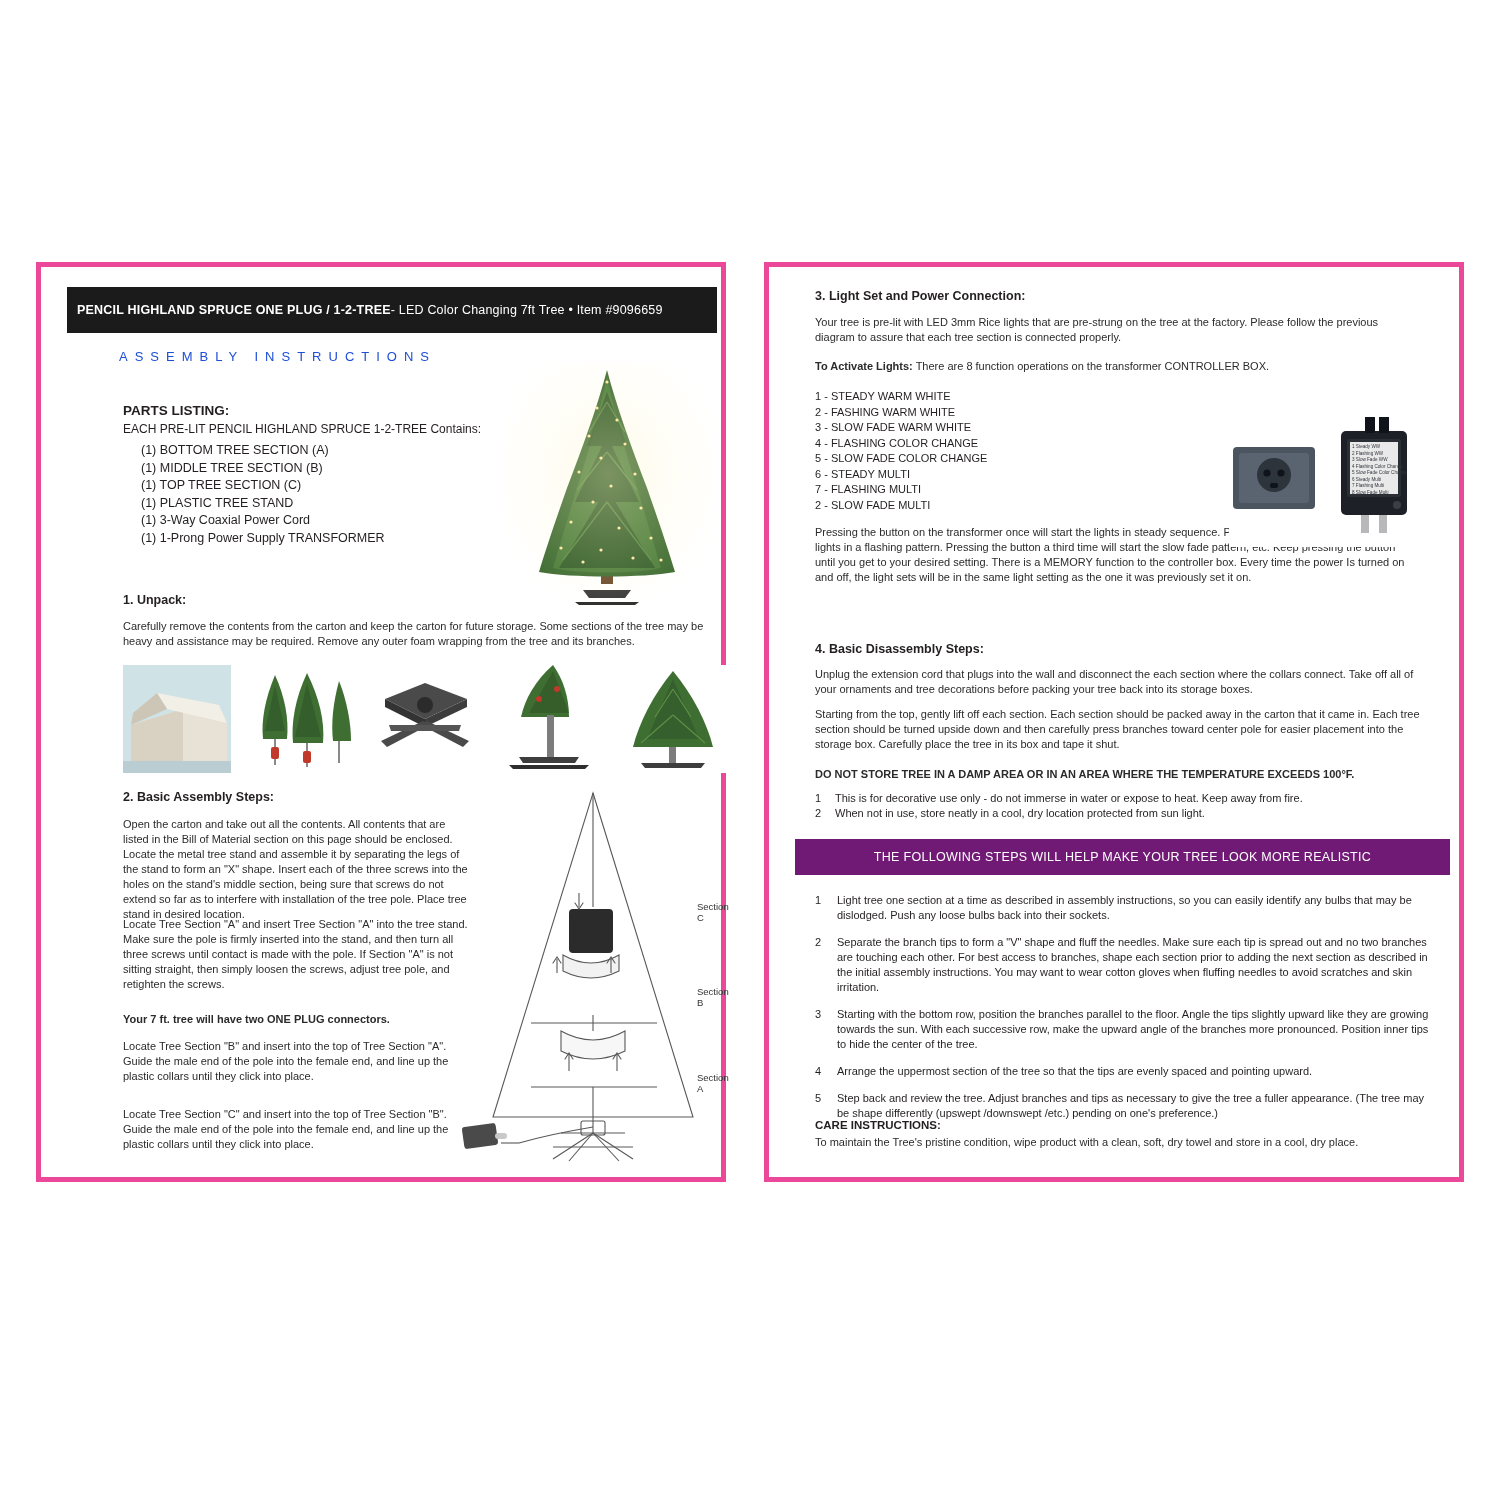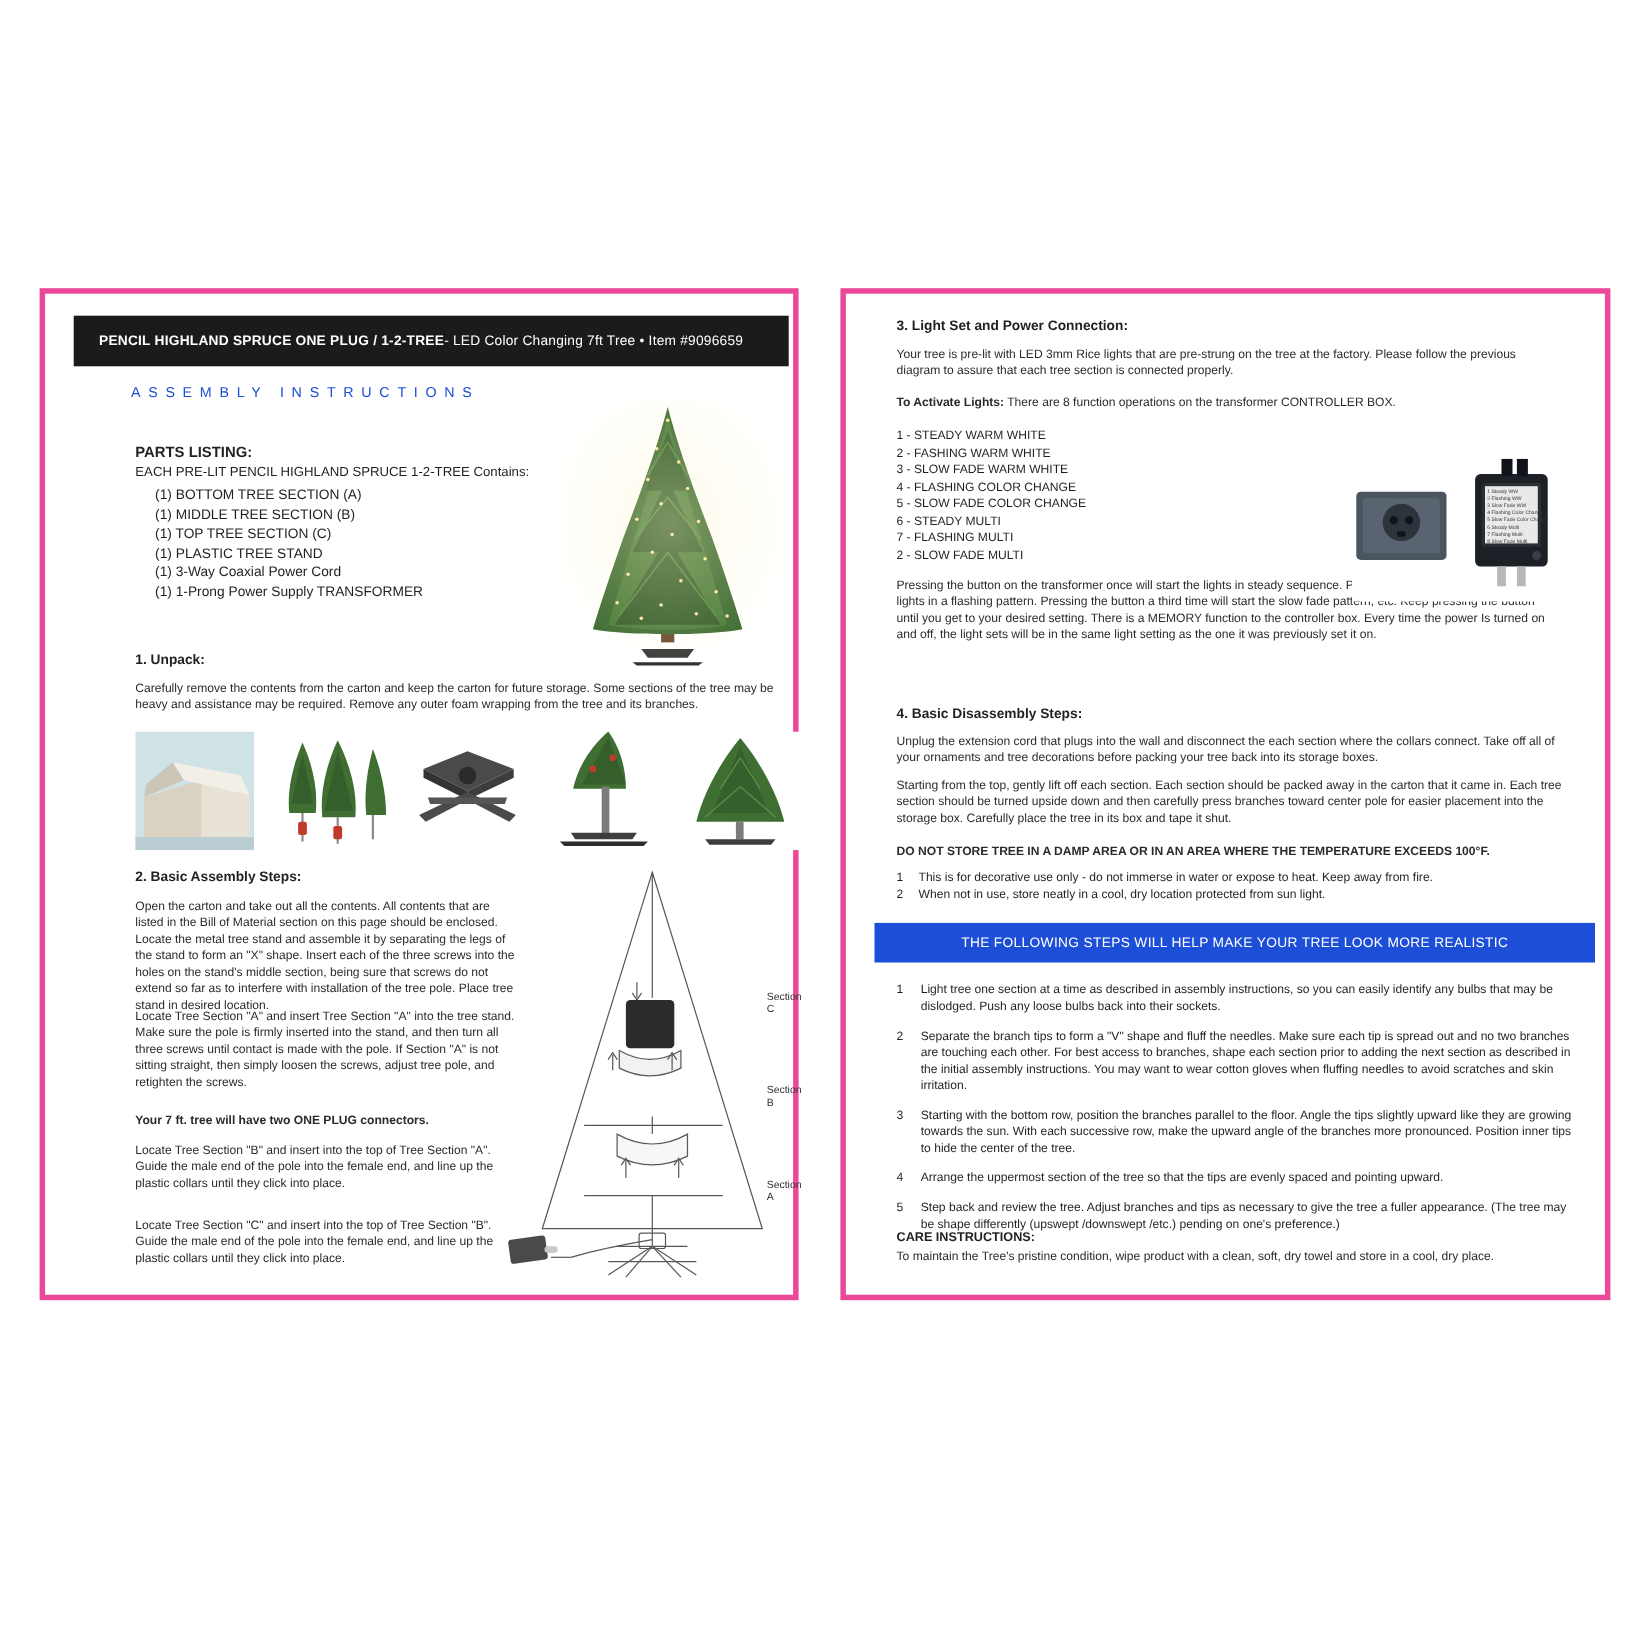--- a/index.html
+++ b/index.html
@@ -38,21 +38,21 @@
   .title-bar {
     position: absolute;
     left: 26px;
     top: 20px;
     width: 650px;
     height: 46px;
     background: #1b1b1b;
     color: #ffffff;
     display: flex;
     align-items: center;
-    padding-left: 23px;
+    padding-left: 10px;
     box-sizing: border-box;
     font-size: 12.5px;
     letter-spacing: .2px;
   }
   .title-bar .bold { font-weight: bold; }
   .title-bar .light { font-weight: normal; }
 
   .assembly-heading {
     position: absolute;
     left: 78px;
@@ -181,21 +181,21 @@
   }
   .numline { display: flex; }
   .numline .n { width: 20px; flex: none; }
 
   .black-banner {
     position: absolute;
     left: 26px;
     top: 572px;
     width: 655px;
     height: 36px;
-    background: #1d4ed8;
+    background: #701a75;
     color: #fff;
     display: flex;
     align-items: center;
     justify-content: center;
     font-size: 12.5px;
     letter-spacing: .3px;
   }
 
   #tips-list {
     position: absolute;

